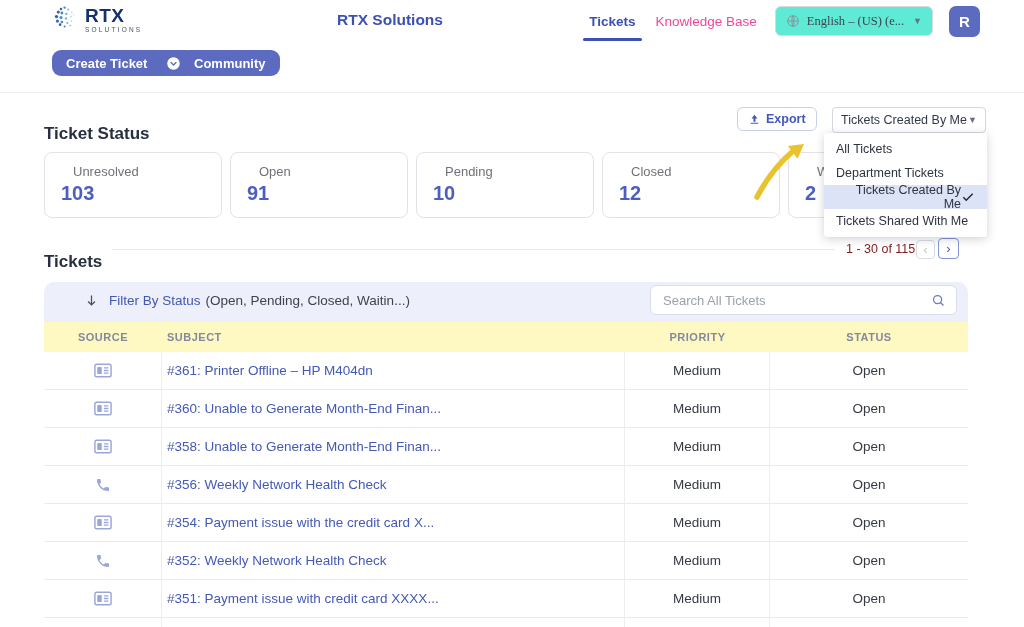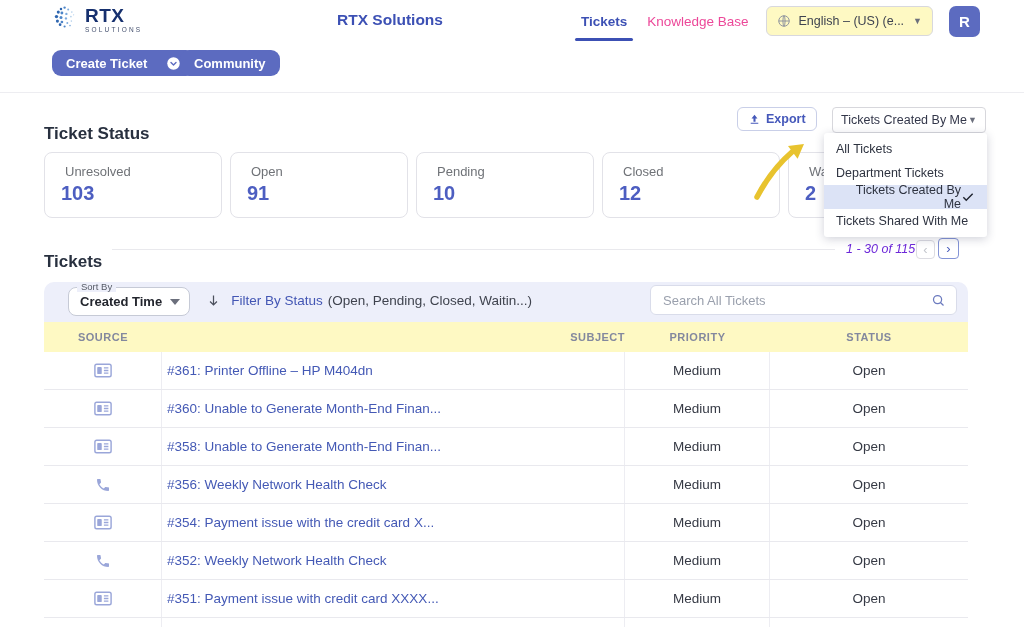--- a/index.html
+++ b/index.html
@@ -14,21 +14,21 @@
   .logo-sub{font-size:6.5px;letter-spacing:2.2px;color:#44506e;margin-top:2px;}
   .portal-title{position:absolute;left:300px;top:11px;width:180px;text-align:center;
                 font-size:15.5px;font-weight:bold;color:#3c50b4;}
   .topnav{position:absolute;right:44px;top:0;height:42px;display:flex;align-items:center;gap:16px;}
   .nav-tab{position:relative;height:42px;display:flex;align-items:center;font-size:13.5px;
            color:#ec4899;cursor:pointer;padding:0 2px;}
   .nav-tab.active{color:#3c50b4;font-weight:bold;}
   .nav-tab.active .underline{position:absolute;left:-4px;right:-4px;bottom:1px;height:3px;
            background:#3c50b4;border-radius:2px;}
   .lang-select{display:flex;align-items:center;gap:7px;height:28px;padding:0 10px;
-           border:1px solid #d8d8de;border-radius:6px;font-size:12.5px;color:#3e4350;background:#fef9c3;}
+           border:1px solid #d8d8de;border-radius:6px;font-size:12.5px;color:#3e4350;background:#5eead4;font-family:Liberation Serif, serif;}
   .lang-select .chev{font-size:9px;color:#6b6f7c;margin-left:2px;}
   .avatar{width:31px;height:31px;border-radius:7px;background:#5c6bc0;color:#fff;
           display:flex;align-items:center;justify-content:center;font-size:15px;font-weight:bold;}
   
   .actionbar{position:absolute;top:42px;left:0;width:1024px;height:50px;background:#fff;
              border-bottom:1px solid #ededf1;}
   .btn-primary{position:absolute;top:8px;height:26px;background:#5c6bc0;color:#fff;border:none;
              border-radius:9px;font-size:13px;font-weight:bold;display:flex;align-items:center;
              gap:19px;padding:0 14px;font-family:inherit;cursor:pointer;}
   .btn-create{left:52px;}
@@ -38,34 +38,34 @@
   .h-status{left:44px;top:108px;}
   .btn-export{position:absolute;left:737px;top:107px;height:24px;display:flex;align-items:center;
       gap:5px;padding:0 10px;background:#fff;border:1px solid #c9cfe8;border-radius:6px;
       color:#4558ba;font-size:12.5px;font-weight:bold;font-family:inherit;cursor:pointer;}
   .view-dd{position:absolute;left:832px;top:107px;width:136px;height:24px;background:#fff;
       border:1px solid #d7d7dc;border-radius:4px;display:flex;align-items:center;
       justify-content:space-between;padding:0 8px;font-size:12.5px;color:#33374a;cursor:pointer;}
   .view-dd .chev{font-size:9px;color:#6b6f7c;}
   .cards{position:absolute;left:44px;top:152px;display:flex;gap:8px;}
   .card{width:176px;height:64px;background:#fff;border:1px solid #e2e2e8;border-radius:8px;}
-  .card-label{display:block;margin:11px 0 0 20px;font-size:13px;color:#6f7277;}
+  .card-label{display:block;margin:11px 0 0 28px;font-size:13px;color:#6f7277;}
   .card-value{display:block;margin:3px 0 0 16px;font-size:20px;font-weight:bold;color:#4d5ec1;}
   
   .menu{position:absolute;left:824px;top:133px;width:163px;background:#fff;z-index:30;
         border-radius:3px;box-shadow:0 2px 10px rgba(40,45,80,.22);padding:4px 0;text-align:right;}
   .menu-item{height:24px;display:flex;align-items:center;justify-content:space-between;
         padding:0 12px;font-size:12.5px;color:#2e3340;cursor:pointer;}
   .menu-item.selected{background:#dce3f6;}
   
   .arrow-svg{position:absolute;left:0;top:0;width:1024px;height:627px;pointer-events:none;z-index:25;}
   
   .h-tickets{left:44px;top:236px;}
   .tdivider{position:absolute;left:112px;top:249px;width:723px;height:1px;background:#e9e9ed;}
-  .pag-label{position:absolute;left:846px;top:242px;font-size:12.5px;color:#6d28d9;font-style:italic;}
+  .pag-label{position:absolute;left:846px;top:242px;font-size:12.5px;color:#7f1d1d;}
   .pag-btn{position:absolute;display:flex;align-items:center;justify-content:center;
         background:#fff;border-radius:4px;font-size:13px;cursor:pointer;}
   .pag-prev{left:916px;top:240px;width:17px;height:17px;border:1px solid #dcdce2;color:#c3c6cd;}
   .pag-next{left:938px;top:238px;width:19px;height:19px;border:1px solid #8494d6;color:#4558ba;}
   
   .tablewrap{position:absolute;left:44px;top:282px;width:924px;height:345px;background:#edeffa;
         border-radius:10px 10px 0 0;overflow:hidden;}
   .toolbar{height:36px;display:flex;align-items:center;padding-left:24px;}
   .sortbox{position:relative;height:27px;background:#fff;border:1px solid #c6cad6;border-radius:8px;
         display:flex;align-items:center;gap:8px;padding:0 9px 0 11px;margin-top:3px;cursor:pointer;}
@@ -78,21 +78,21 @@
   .search{margin-left:auto;margin-right:11px;width:305px;height:28px;background:#fff;
         border:1px solid #d9dcea;border-radius:6px;display:flex;align-items:center;}
   .search input{flex:1;border:none;outline:none;background:transparent;padding:0 8px 0 12px;
         font-size:13px;color:#3a3e4a;font-family:inherit;}
   .search input::placeholder{color:#9aa0ad;}
   .search .mag{margin-right:10px;color:#6c7bbf;display:flex;}
   
   .thead{margin-top:4px;height:30px;display:grid;grid-template-columns:118px 463px 145px 198px;
         background:#fef9c3;align-items:center;}
   .th{font-size:11px;font-weight:bold;color:#83889e;letter-spacing:.5px;text-align:center;}
-  .th.left{text-align:right;padding-left:5px;}
+  .th.left{text-align:left;padding-left:5px;}
   .trow{height:37px;display:grid;grid-template-columns:118px 463px 145px 198px;background:#fff;
         border-bottom:1px solid #e9e9ee;align-items:center;cursor:pointer;}
   .td{height:100%;display:flex;align-items:center;justify-content:center;font-size:13.5px;color:#363a45;}
   .c-source,.c-subject,.c-priority{border-right:1px solid #ededf2;}
   .c-subject{justify-content:flex-start;padding-left:5px;}
   .subj{color:#4459b5;text-decoration:none;white-space:nowrap;overflow:hidden;}
   .src-icon{color:#9aa6d9;display:flex;align-items:center;}
 </style>
 </head>
 <body>
@@ -244,29 +244,20 @@
   <div class="pag-label">1 - 30 of 115</div>
   <div class="pag-btn pag-prev">
     <span>‹</span>
   </div>
   <div class="pag-btn pag-next">
     <span>›</span>
   </div>
 
   <div class="tablewrap">
     <div class="toolbar">
-      <div class="sortbox">
-        <span class="sort-legend">Sort By</span>
-        <span class="sort-value">Created Time</span>
-        <span style="display:flex;">
-          <svg width="10" height="6" viewBox="0 0 10 6">
-              <path d="M0 0l5 6 5-6z" fill="#6b6f7c"></path>
-            </svg>
-        </span>
-      </div>
       <span class="sort-arrow-icon">
         <svg viewBox="0 0 24 24" width="15" height="15" fill="none" stroke="currentColor" stroke-width="2">
             <path d="M12 4v14M6.5 13.5L12 19l5.5-5.5"></path>
           </svg>
       </span>
       <span class="filter-link">Filter By Status</span>
       <span class="filter-hint">(Open, Pending, Closed, Waitin...)</span>
       <div class="search">
         <input type="text" placeholder="Search All Tickets" style="">
         <span class="mag">

